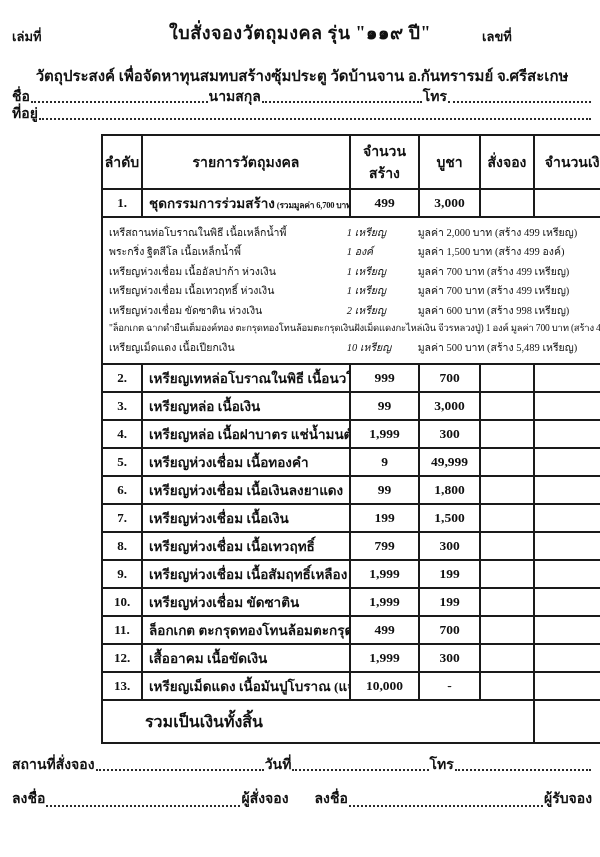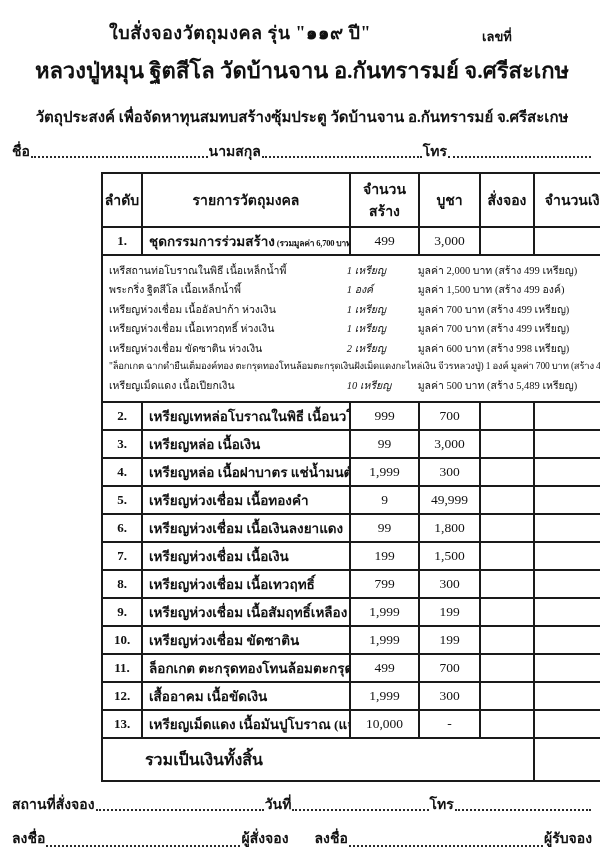--- a/index.html
+++ b/index.html
@@ -16,33 +16,33 @@
   }
   
   .top-row{display:flex;align-items:flex-end;font-weight:bold;}
   .top-row .side{font-size:13px;white-space:nowrap;}
   .top-row .title{flex:1;text-align:center;font-size:18px;letter-spacing:.5px;}
   .top-row .left-side{width:120px;}
   .top-row .right-side{width:110px;text-align:left;padding-left:14px;}
   .subtitle{text-align:center;font-size:22px;font-weight:bold;margin-top:6px;}
   .purpose{text-align:center;font-size:15px;font-weight:bold;margin-top:17px;}
   
-  .fline{display:flex;align-items:flex-end;font-size:14px;font-weight:bold;margin-top:14px;line-height:1.15;}
+  .fline{display:flex;align-items:flex-end;font-size:14px;font-weight:bold;line-height:1.15;}
   .fline .lbl{white-space:nowrap;}
   .dots{border-bottom:2px dotted #2a2a2a;height:13px;margin:0 1px 2px 1px;}
   .f2{flex:2.1}.f19{flex:1.9}.f17{flex:1.7}.f1{flex:1}
   
   .tablewrap{margin:12px 0 0 63px;padding-left:26px;}
   table{border-collapse:collapse;width:518px;table-layout:fixed;}
   th,td{border:2px solid #1a1a1a;padding:2px 3px;}
   th{font-size:14px;font-weight:bold;padding:4px 1px;}
   td.no{text-align:center;font-size:13px;font-weight:bold;}
   td.item{font-size:13.5px;font-weight:bold;padding-left:6px;white-space:nowrap;overflow:hidden;}
   td.item .note{font-size:8.5px;font-weight:bold;letter-spacing:-.2px;}
-  td.num{text-align:center;font-size:13.5px;font-weight:normal;}
+  td.num{text-align:center;font-size:13.5px;font-weight:bold;}
   col.c-no{width:40px;}col.c-item{width:208px;}col.c-made{width:69px;}
   col.c-price{width:61px;}col.c-order{width:54px;}col.c-amount{width:86px;}
   tr.main-row{height:26px;}
   td.subcell{padding:5px 4px 6px 6px;}
   .sub-line{display:flex;font-size:10.5px;line-height:1.85;white-space:nowrap;}
   .sub-line .sname{width:47%;}
   .sub-line .sqty{width:14%;font-style:italic;}
   .sub-line .sval{flex:1;}
   .sub-line.full{display:block;font-size:9.5px;letter-spacing:-.2px;}
   td.totalcell{font-size:16px;font-weight:bold;padding:8px 4px 8px 42px;}
@@ -50,34 +50,38 @@
   .bottom{margin-top:12px;}
   .sign-row{display:flex;align-items:flex-end;font-size:14px;font-weight:bold;margin-top:14px;}
   .sign-row .gap{width:26px;}
 </style>
 </head>
 <body>
 
 <div class="page">
 
   <div class="top-row">
+    <span class="side left-side">เล่มที่</span>
     <span class="title">ใบสั่งจองวัตถุมงคล รุ่น "๑๑๙ ปี"</span>
     <span class="side right-side">เลขที่</span>
   </div>
 
-  <div class="subtitle">หลวงปู่หมุน ฐิตสีโล วัดบ้านจาน อ.กันทรารมย์ จ.ศรีสะเกษ</div>
   <div class="purpose">วัตถุประสงค์ เพื่อจัดหาทุนสมทบสร้างซุ้มประตู วัดบ้านจาน อ.กันทรารมย์ จ.ศรีสะเกษ</div>
 
   <div class="fline">
     <span class="lbl">ชื่อ</span>
     <span class="dots f2"></span>
     <span class="lbl">นามสกุล</span>
     <span class="dots f19"></span>
     <span class="lbl">โทร</span>
     <span class="dots f17"></span>
+  </div>
+  <div class="fline">
+    <span class="lbl">ที่อยู่</span>
+    <span class="dots f1"></span>
   </div>
 
   <div class="tablewrap">
     <table>
       <colgroup>
         <col class="c-no">
           <col class="c-item">
           <col class="c-made">
         <col class="c-price">
           <col class="c-order">

